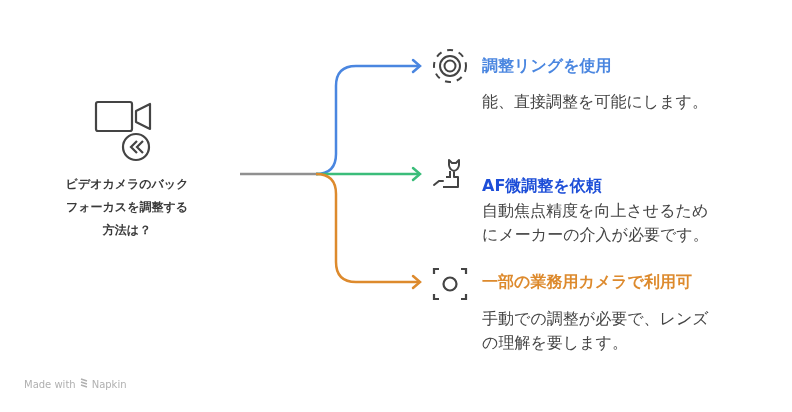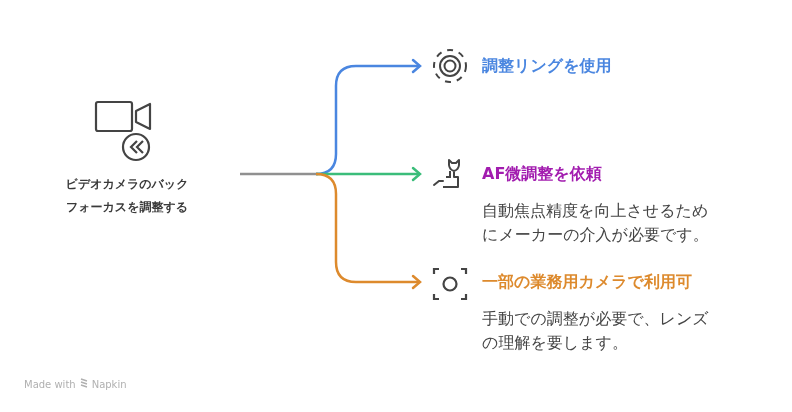--- a/index.html
+++ b/index.html
@@ -33,41 +33,43 @@
     <rect x="4" y="4" width="36" height="29" rx="2" fill="none" stroke="#444" stroke-width="2.2"></rect>
     <path d="M44 13 L58 6 L58 31 L44 24 Z" fill="none" stroke="#444" stroke-width="2.2" stroke-linejoin="round"></path>
     <circle cx="44" cy="49" r="13" fill="#fff" stroke="#444" stroke-width="2.2"></circle>
     <path d="M45 43 L39 49 L45 55" fill="none" stroke="#444" stroke-width="2.2"></path>
     <path d="M51 43 L45 49 L51 55" fill="none" stroke="#444" stroke-width="2.2"></path>
   </svg>
 </div>
 <div class="abs central-title">
   <div>ビデオカメラのバック</div>
   <div>フォーカスを調整する</div>
+  <div>方法は？</div>
 </div>
 
 <div class="abs branch-icon" style="left:430px; top:46px;">
   <svg width="40" height="40" viewBox="0 0 40 40">
     <circle cx="20" cy="20" r="16" fill="none" stroke="#444" stroke-width="2" stroke-dasharray="6 6"></circle>
     <circle cx="20" cy="20" r="10" fill="none" stroke="#444" stroke-width="2"></circle>
     <circle cx="20" cy="20" r="5.5" fill="none" stroke="#444" stroke-width="2"></circle>
   </svg>
 </div>
 <div class="abs branch-title" style="left:482px; top:55px; color:#4a86e0;text-align:right;">調整リングを使用</div>
 <div class="abs branch-desc" style="left:482px; top:90px;">
+  <div>能、直接調整を可能にします。</div>
 </div>
 
 <div class="abs branch-icon" style="left:430px; top:155px;">
   <svg width="40" height="40" viewBox="0 0 40 40">
     <path d="M4 30 L9 26 L13 26" fill="none" stroke="#444" stroke-width="2" stroke-linecap="round"></path>
     <path d="M13 32 L28 32 L28 22 L24 22 L24 16 A7 7 0 0 0 29 10 L29 5 L26 8 L22 8 L19 5 L19 10 A7 7 0 0 0 24 16" fill="none" stroke="#444" stroke-width="2" stroke-linejoin="round"></path>
     <path d="M20 16 L20 22 L16 22" fill="none" stroke="#444" stroke-width="2"></path>
   </svg>
 </div>
-<div class="abs branch-title" style="left:482px; top:163px; color:#a21caf;">AF微調整を依頼</div>
+<div class="abs branch-title" style="left:482px; top:175px; color:#1d4ed8;">AF微調整を依頼</div>
 <div class="abs branch-desc" style="left:482px; top:199px;">
   <div>自動焦点精度を向上させるため</div>
   <div>にメーカーの介入が必要です。</div>
 </div>
 
 <div class="abs branch-icon" style="left:430px; top:264px;">
   <svg width="40" height="40" viewBox="0 0 40 40">
     <path d="M4 10 L4 5 L9 5" fill="none" stroke="#444" stroke-width="2.2"></path>
     <path d="M31 5 L36 5 L36 10" fill="none" stroke="#444" stroke-width="2.2"></path>
     <path d="M4 30 L4 35 L9 35" fill="none" stroke="#444" stroke-width="2.2"></path>

